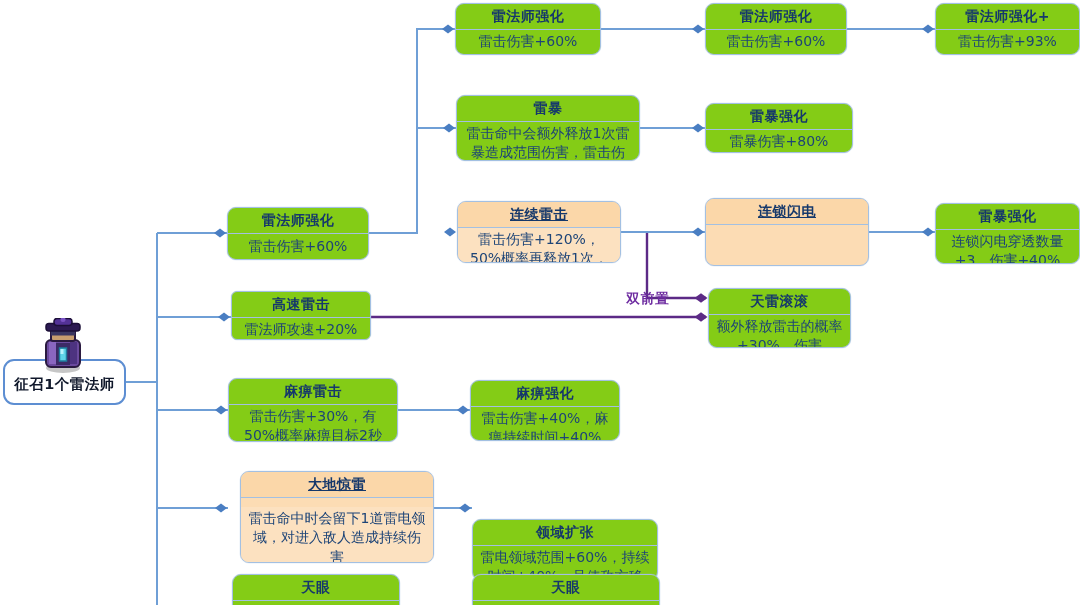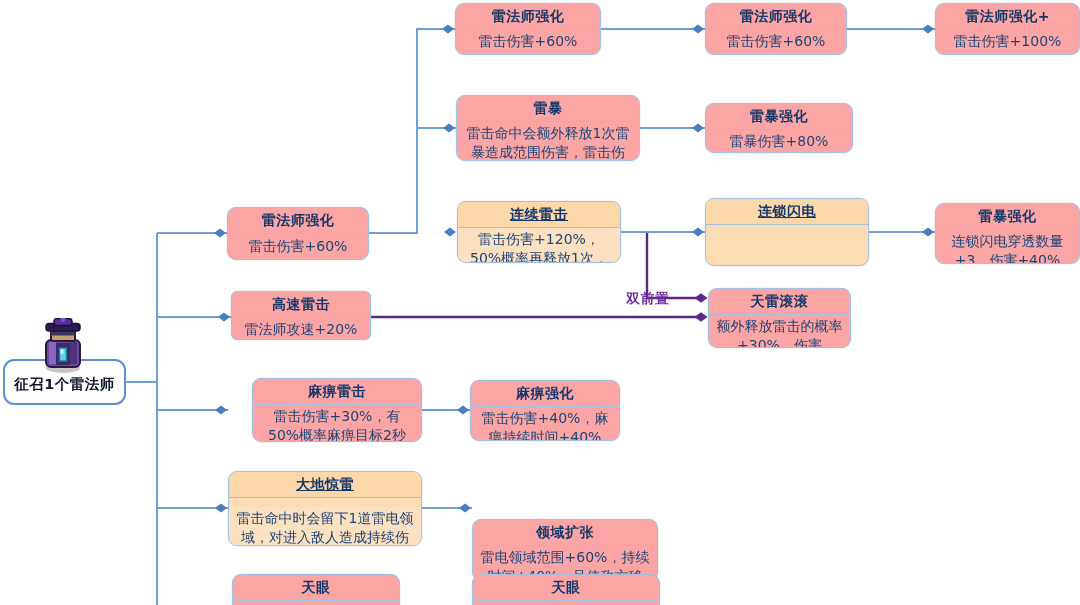--- a/index.html
+++ b/index.html
@@ -3,21 +3,21 @@
 <meta charset="utf-8">
 <style>
   html,body{margin:0;padding:0;background:#fff;}
   #canvas{
     position:relative;width:1080px;height:605px;overflow:hidden;background:#ffffff;
     font-family:"DejaVu Sans","Liberation Sans",sans-serif;
   }
   #connectors{position:absolute;left:0;top:0;z-index:0;}
   .node{
     position:absolute;z-index:1;box-sizing:border-box;
-    background:#fca5a5;border:1.6px solid #a3c0e2;border-radius:9px;
+    background:#84cc16;border:1.6px solid #a3c0e2;border-radius:9px;
     display:flex;flex-direction:column;overflow:hidden;
     box-shadow:0 0 0 0.5px rgba(163,192,226,.25);
   }
   .node .hd{
     flex:0 0 auto;text-align:center;font-weight:bold;font-size:14px;color:#15386b;
     padding:4px 4px 3px 4px;border-bottom:1.5px solid #a3c0e2;letter-spacing:.5px;
   }
   .node .bd{
     flex:1 1 auto;display:flex;align-items:center;justify-content:center;text-align:center;
     font-size:14px;color:#1d4477;line-height:1.38;padding:2px 7px;
@@ -113,21 +113,21 @@
   <div class="node" style="left:455px;top:3px;width:146px;height:52px;">
     <div class="hd">雷法师强化</div>
     <div class="bd">雷击伤害+60%</div>
   </div>
   <div class="node" style="left:705px;top:3px;width:142px;height:52px;">
     <div class="hd">雷法师强化</div>
     <div class="bd">雷击伤害+60%</div>
   </div>
   <div class="node" style="left:935px;top:3px;width:145px;height:52px;">
     <div class="hd">雷法师强化+</div>
-    <div class="bd">雷击伤害+100%</div>
+    <div class="bd">雷击伤害+93%</div>
   </div>
   <div class="node" style="left:456px;top:95px;width:184px;height:66px;">
     <div class="hd">雷暴</div>
     <div class="bd">雷击命中会额外释放1次雷暴造成范围伤害，雷击伤害-30%</div>
   </div>
   <div class="node" style="left:705px;top:103px;width:148px;height:50px;">
     <div class="hd">雷暴强化</div>
     <div class="bd">雷暴伤害+80%</div>
   </div>
   <div class="node" style="left:227px;top:207px;width:142px;height:53px;">
@@ -146,29 +146,29 @@
     <div class="bd">连锁闪电穿透数量+3，伤害+40%</div>
   </div>
   <div class="node" style="left:231px;top:291px;width:140px;height:49px;border-radius:6px;">
     <div class="hd">高速雷击</div>
     <div class="bd">雷法师攻速+20%</div>
   </div>
   <div class="node" style="left:708px;top:288px;width:143px;height:60px;">
     <div class="hd">天雷滚滚</div>
     <div class="bd">额外释放雷击的概率+30%，伤害+30%</div>
   </div>
-  <div class="node" style="left:228px;top:378px;width:170px;height:64px;margin-left:24px;">
+  <div class="node" style="left:228px;top:378px;width:170px;height:64px;">
     <div class="hd">麻痹雷击</div>
     <div class="bd">雷击伤害+30%，有50%概率麻痹目标2秒</div>
   </div>
   <div class="node" style="left:470px;top:380px;width:150px;height:61px;">
     <div class="hd">麻痹强化</div>
     <div class="bd">雷击伤害+40%，麻痹持续时间+40%</div>
   </div>
-  <div class="node highlight" style="left:228px;top:471px;width:194px;height:75px;gap:9px;">
+  <div class="node highlight" style="left:240px;top:471px;width:194px;height:92px;gap:9px;">
     <div class="hd">大地惊雷</div>
     <div class="bd">雷击命中时会留下1道雷电领域，对进入敌人造成持续伤害</div>
   </div>
   <div class="node" style="left:472px;top:478px;width:186px;height:62px;margin-top:41px;">
     <div class="hd">领域扩张</div>
     <div class="bd">雷电领域范围+60%，持续时间+40%，且使敌方移速-50%</div>
   </div>
   <div class="node" style="left:232px;top:574px;width:168px;height:60px;">
     <div class="hd">天眼</div>
     <div class="bd"></div>

